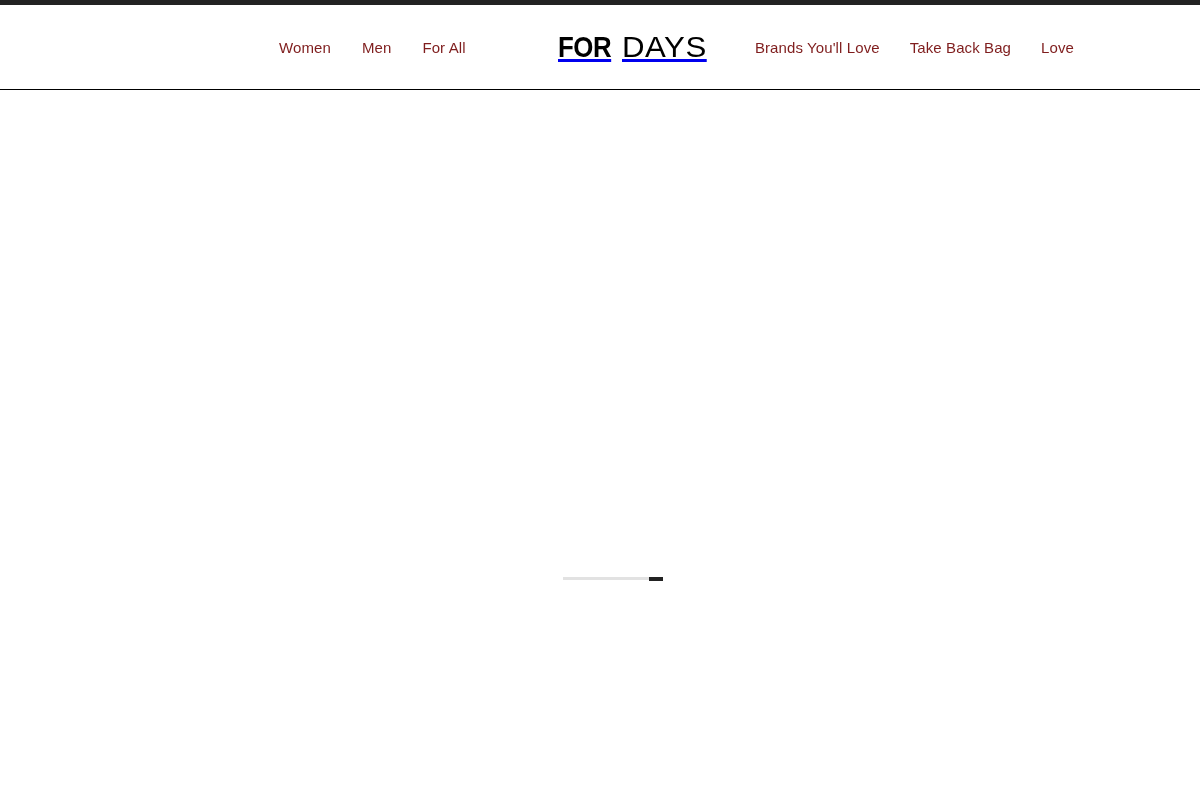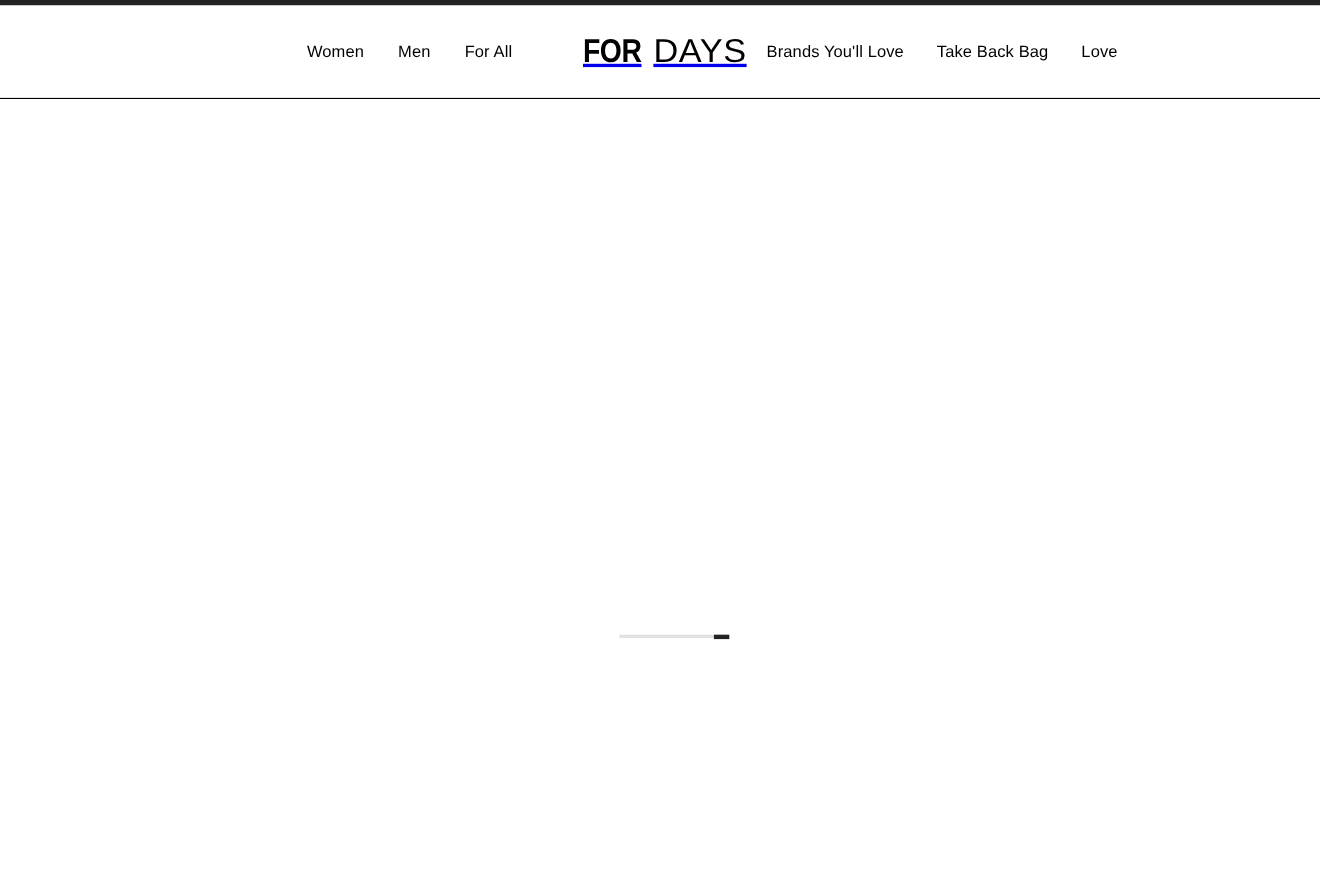--- a/index.html
+++ b/index.html
@@ -38,41 +38,41 @@
 
   .nav-group{
     display:flex;
     align-items:center;
   }
   .nav-left{
     margin-left:279px;
     gap:31px;
   }
   .nav-right{
-    margin-left:21px;
+    margin-left:51px;
     gap:30px;
   }
 
   .nav-link{
     font-family:"Liberation Sans", sans-serif;
     font-size:15px;
     line-height:1;
     letter-spacing:.1px;
-    color:#000000;
+    color:#7f1d1d;
     text-decoration:none;
     white-space:nowrap;
     cursor:pointer;
     background:none;
     border:none;
     padding:2px 0;
   }
 
   
   .brand{
-    margin-left:64px;
+    margin-left:92px;
     display:flex;
     align-items:center;
     cursor:pointer;
     user-select:none;
   }
   .brand-for{
     font-family:"Liberation Sans", sans-serif;
     font-size:30px;
     font-weight:700;
     color:#000000;

